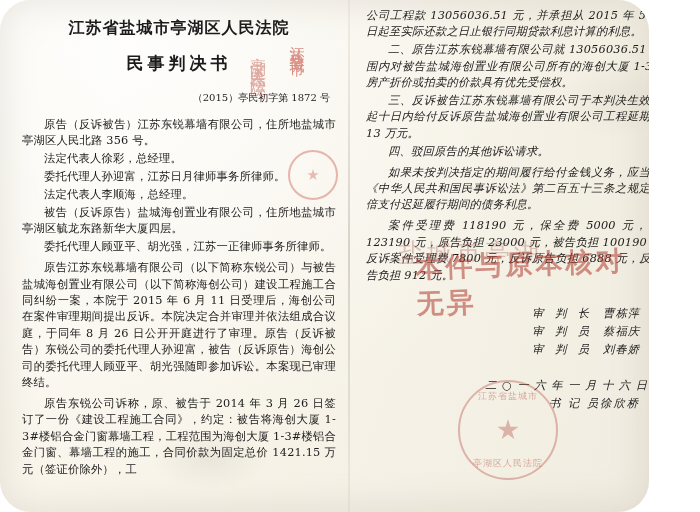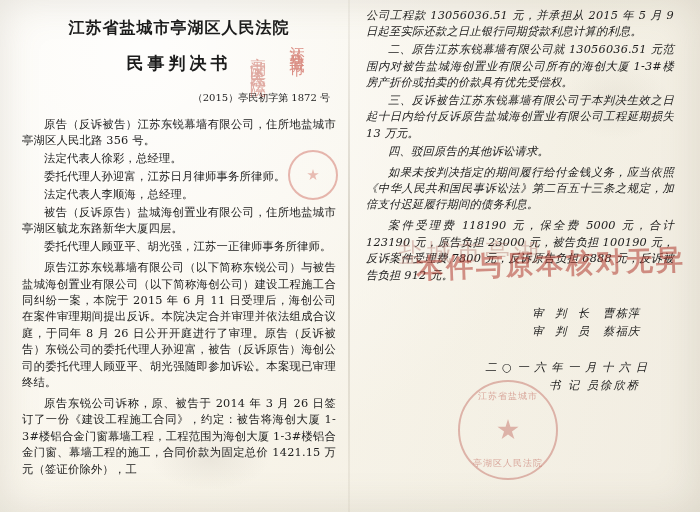--- a/index.html
+++ b/index.html
@@ -2,26 +2,27 @@
 <html><head>
 <meta charset="utf-8">
 <style>
   html, body {
     margin: 0;
     padding: 0;
     background: #ffffff;
   }
   #page {
     position: relative;
-    width: 700px;
+    width: 649px;
     height: 512px;
     background: #fdfcf8;
     overflow: hidden;
     font-family: "DejaVu Sans", "Liberation Sans", sans-serif;
     color: #1b1b1b;
+    border-radius: 31px;
   }
   
   #paper-tint {
     position: absolute;
     inset: 0;
     background:
       radial-gradient(circle at 20% 10%, rgba(255,255,255,0.85), rgba(250,247,238,0.2) 60%),
       linear-gradient(105deg, #fbf8f0 0%, #f7f3e8 40%, #f3efe3 70%, #efeade 100%);
     pointer-events: none;
   }
@@ -290,20 +291,23 @@
     <p class="body-line indent">案件受理费 118190 元，保全费 5000 元，合计 123190 元，原告负担 23000 元，被告负担 100190 元，反诉案件受理费 7800 元，反诉原告负担 6888 元，反诉被告负担 912 元。</p>
     <div class="para-gap"></div>
 
     <div class="sig-block">
       <div class="sig-row">
         <span class="role">审 判 长</span><span class="name">曹栋萍</span>
       </div>
       <div class="sig-row">
         <span class="role">审 判 员</span><span class="name">蔡福庆</span>
       </div>
+      <div class="sig-row">
+        <span class="role">审 判 员</span><span class="name">刘春娇</span>
+      </div>
       <div class="date-row">二 ○ 一 六 年 一 月 十 六 日</div>
       <div class="clerk-row">
         <span class="role">书 记 员</span><span class="name">徐欣桥</span>
       </div>
     </div>
   </div>
 
   <div class="stamp" id="stamp-vertical-2">亭湖区人民法院</div>
   <div class="stamp" id="stamp-vertical">江苏省盐城市</div>
   <div class="stamp" id="stamp-round-left"></div>

